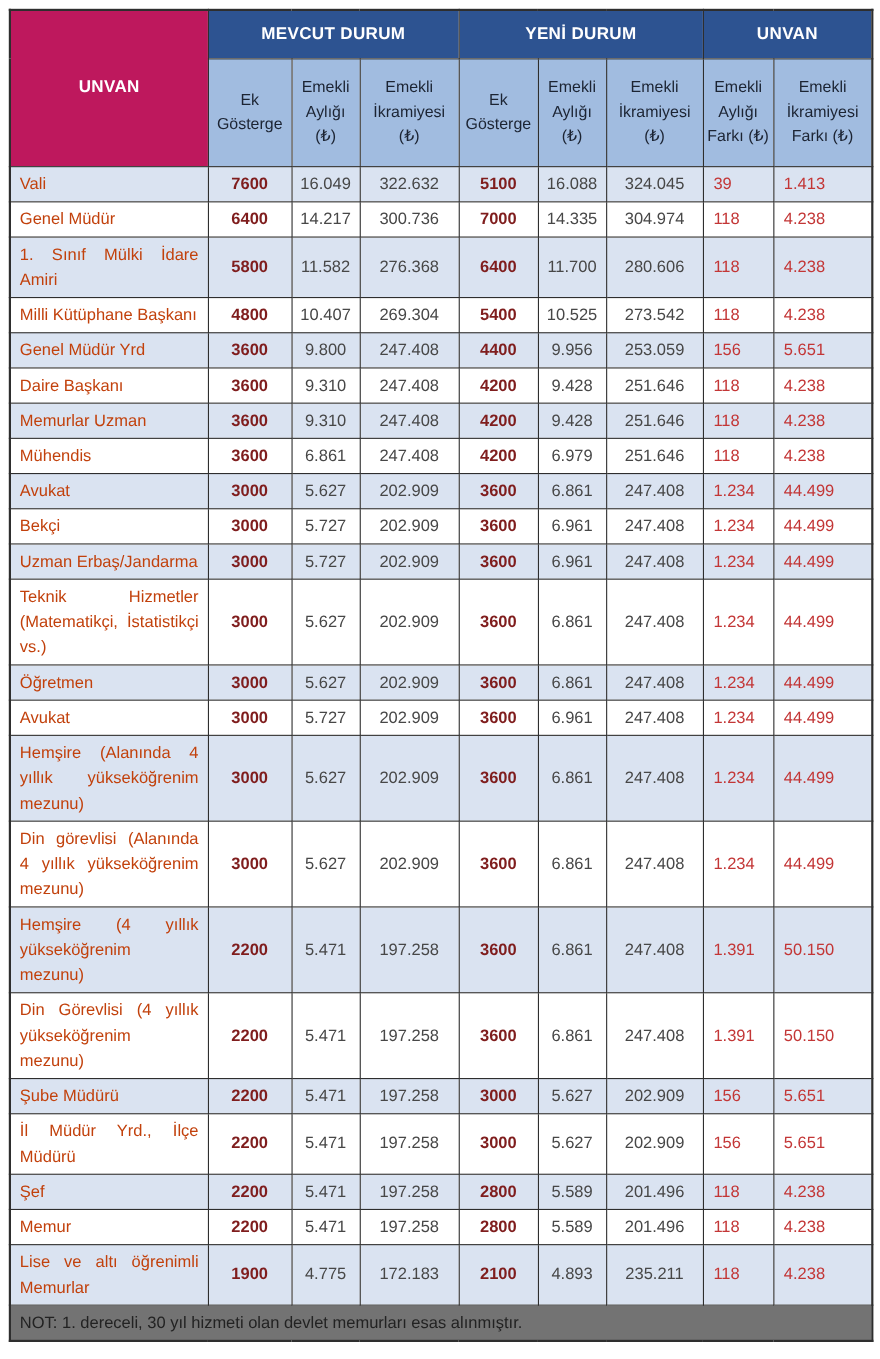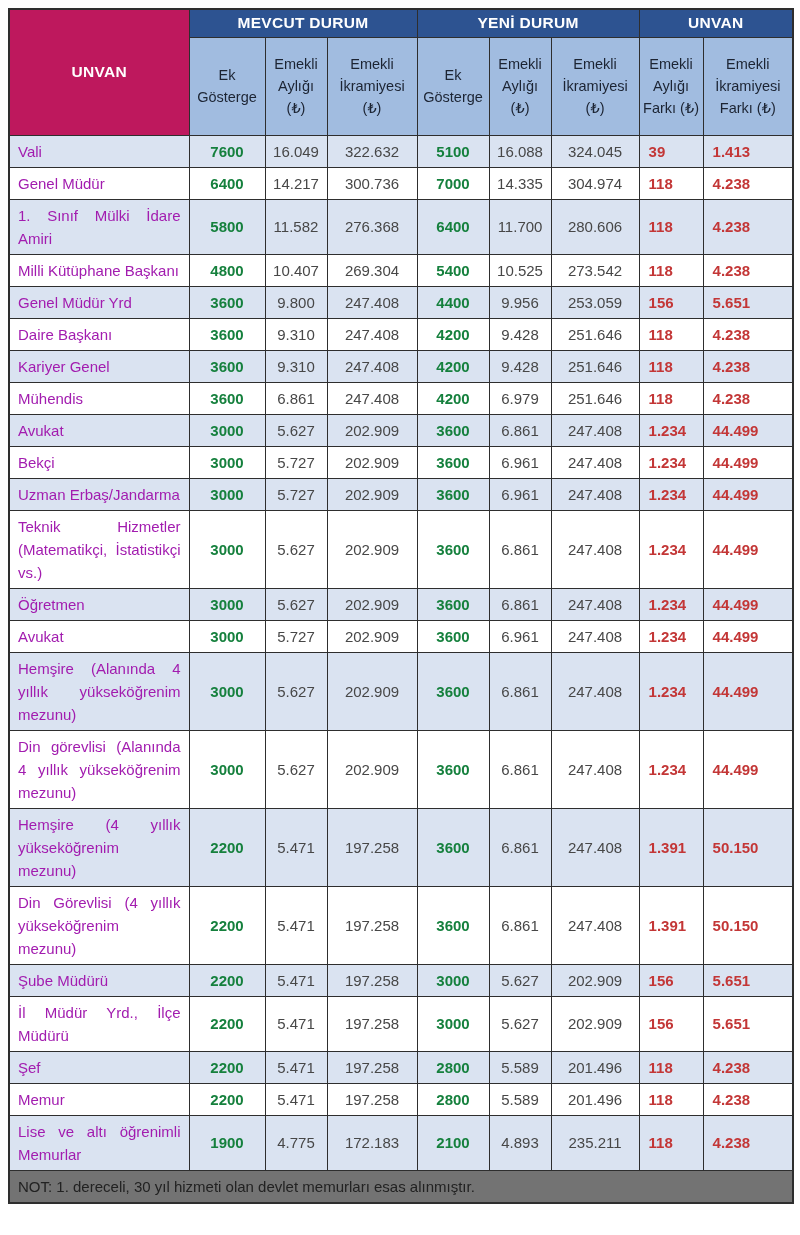--- a/index.html
+++ b/index.html
@@ -37,62 +37,62 @@
     vertical-align: middle;
     letter-spacing: 0.3px;
   }
   th.band {
     background: #2d5391;
     color: #ffffff;
     font-size: 15.5px;
     font-weight: bold;
     text-align: center;
     vertical-align: middle;
-    height: 28px;
+    height: 44px;
     letter-spacing: 0.3px;
   }
   th.sub {
     background: #a1bce0;
     color: #1c2433;
     font-size: 14.5px;
     font-weight: 400;
     text-align: center;
     vertical-align: middle;
     height: 98px;
     line-height: 22px;
     padding: 2px 3px;
   }
   
   tbody tr:nth-child(odd) td { background: #dae3f1; }
   tbody tr:nth-child(even) td { background: #ffffff; }
   td.unvan {
     font-size: 15px;
-    color: #a21caf;
+    color: #c2410c;
     text-align: justify;
     vertical-align: middle;
     padding: 4px 8px;
     line-height: 23px;
   }
   td.num {
     font-size: 15px;
     color: #474747;
     text-align: center;
     vertical-align: middle;
     padding: 4px 2px;
     line-height: 23px;
   }
   td.num.ek {
     font-weight: bold;
-    color: #15803d;
+    color: #7f1d1d;
     margin-left: 40px;
   }
   td.num.fark {
     text-align: left;
     padding-left: 9px;
-    font-weight: bold;
+    font-weight: normal;
     color: #c33636;
   }
   
   td.note {
     background: #737373;
     font-size: 15px;
     color: #222222;
     text-align: left;
     vertical-align: middle;
     padding: 4px 8px;
@@ -194,21 +194,21 @@
     <td class="num ek">3600</td>
     <td class="num">9.310</td>
     <td class="num">247.408</td>
     <td class="num ek">4200</td>
     <td class="num">9.428</td>
     <td class="num">251.646</td>
     <td class="num fark">118</td>
     <td class="num fark">4.238</td>
   </tr>
         <tr>
-    <td class="unvan">Kariyer Genel</td>
+    <td class="unvan">Memurlar Uzman</td>
     <td class="num ek">3600</td>
     <td class="num">9.310</td>
     <td class="num">247.408</td>
     <td class="num ek">4200</td>
     <td class="num">9.428</td>
     <td class="num">251.646</td>
     <td class="num fark">118</td>
     <td class="num fark">4.238</td>
   </tr>
         <tr>

